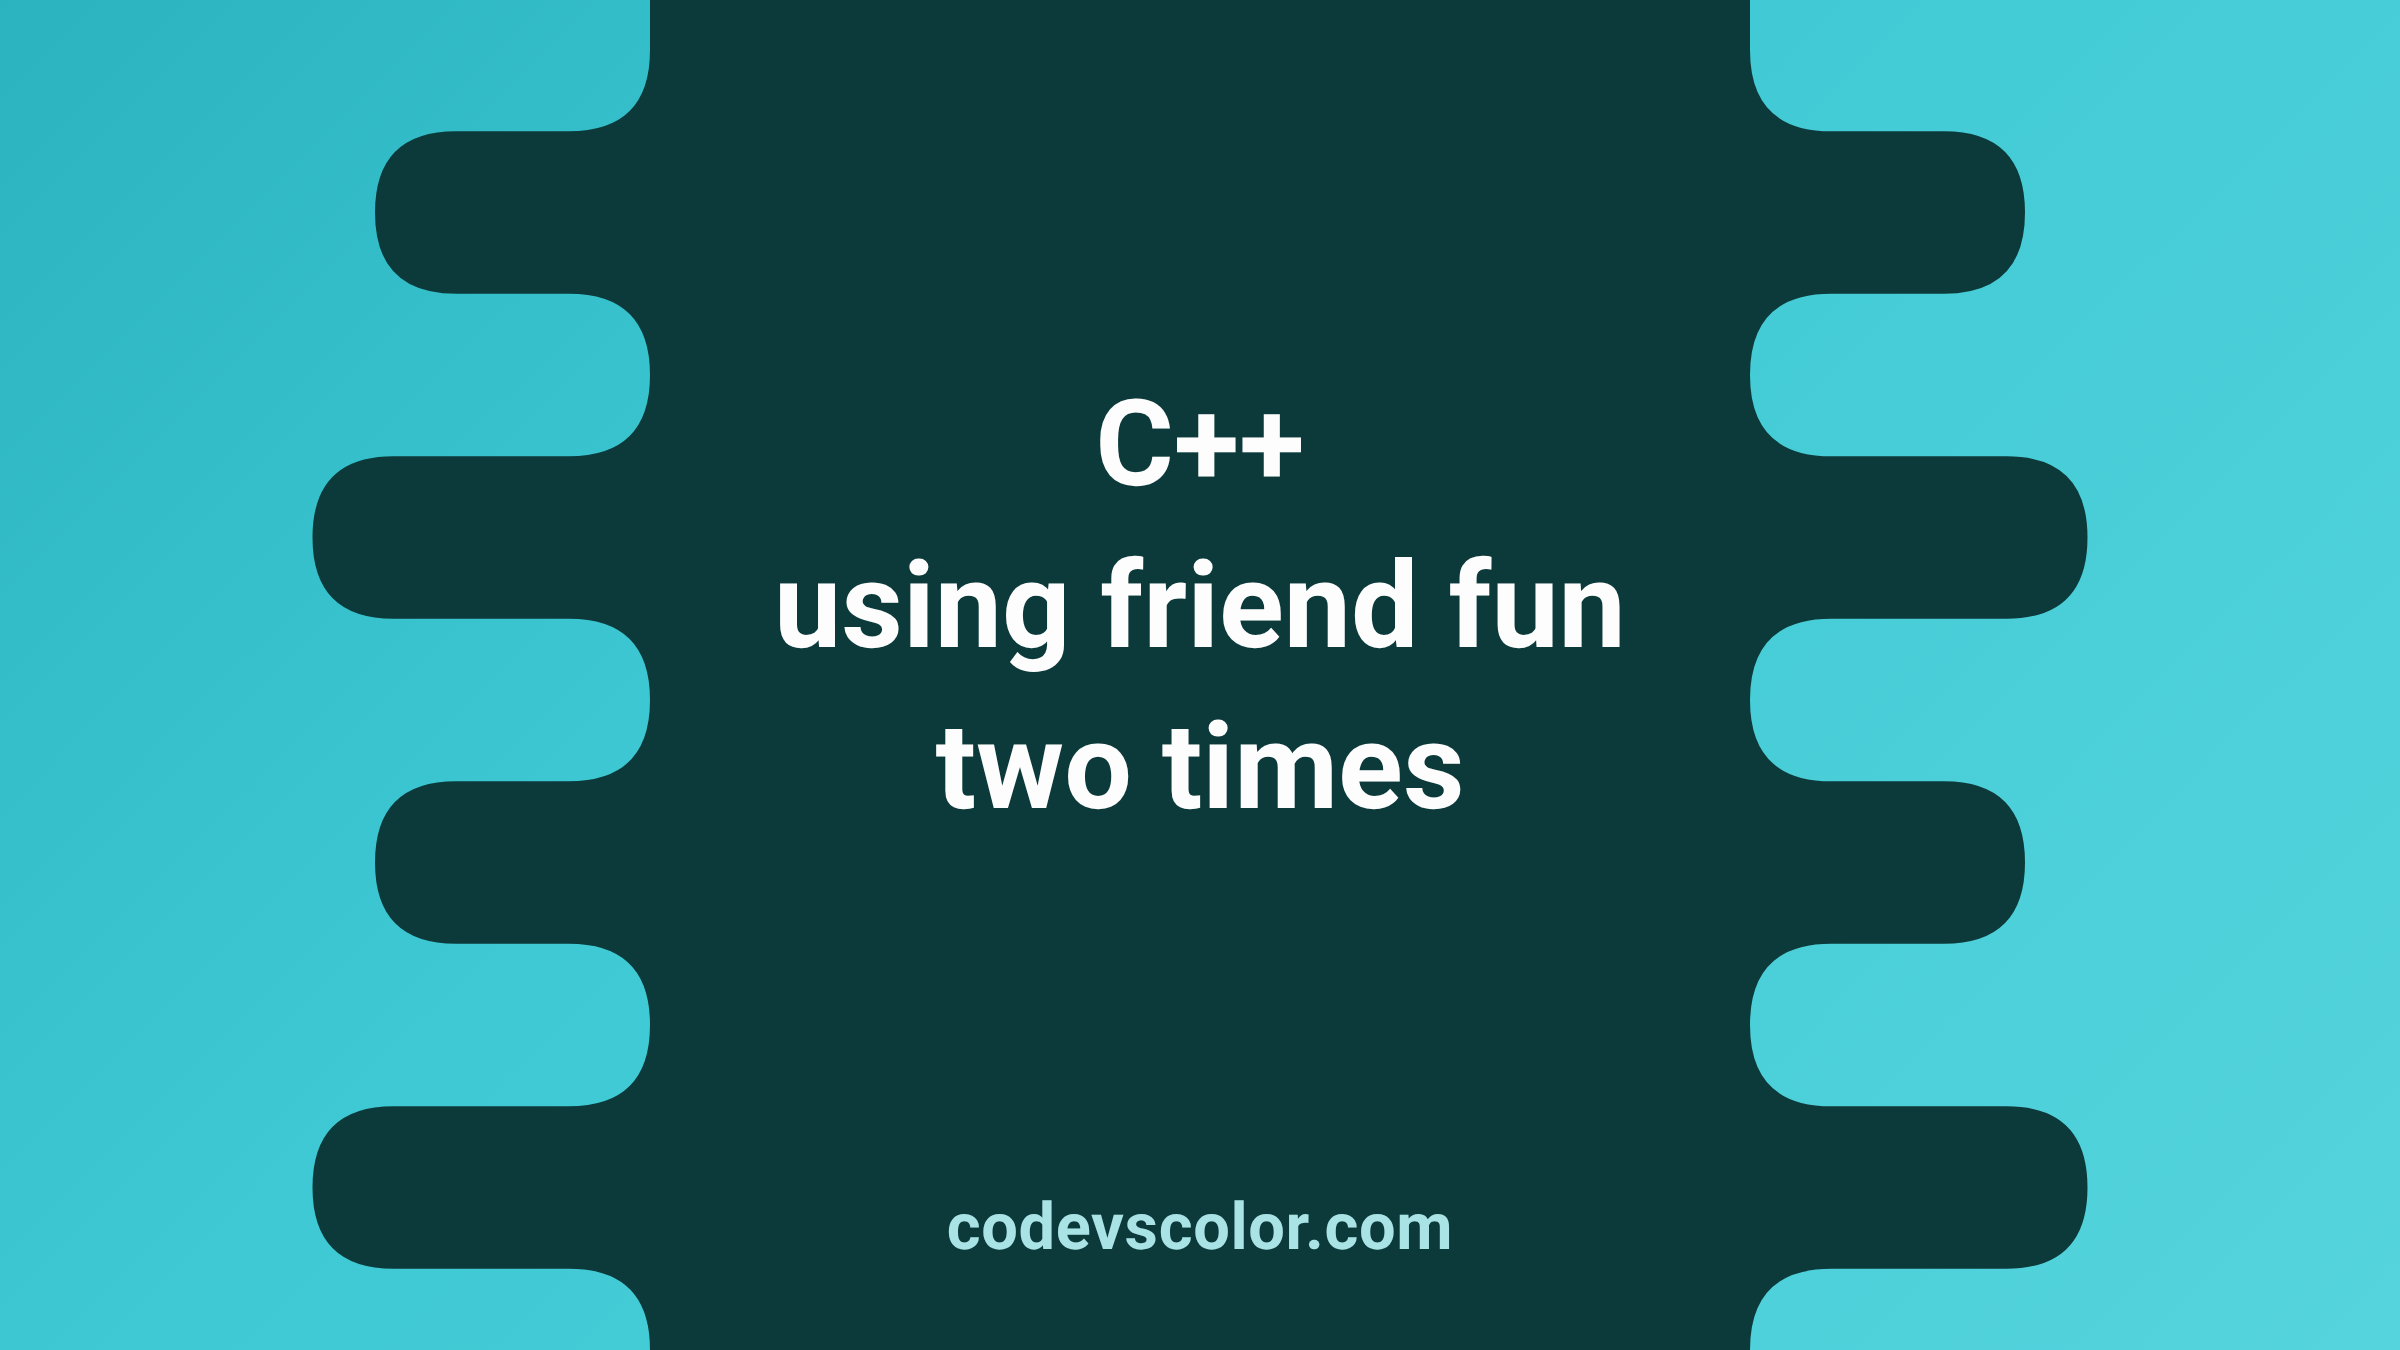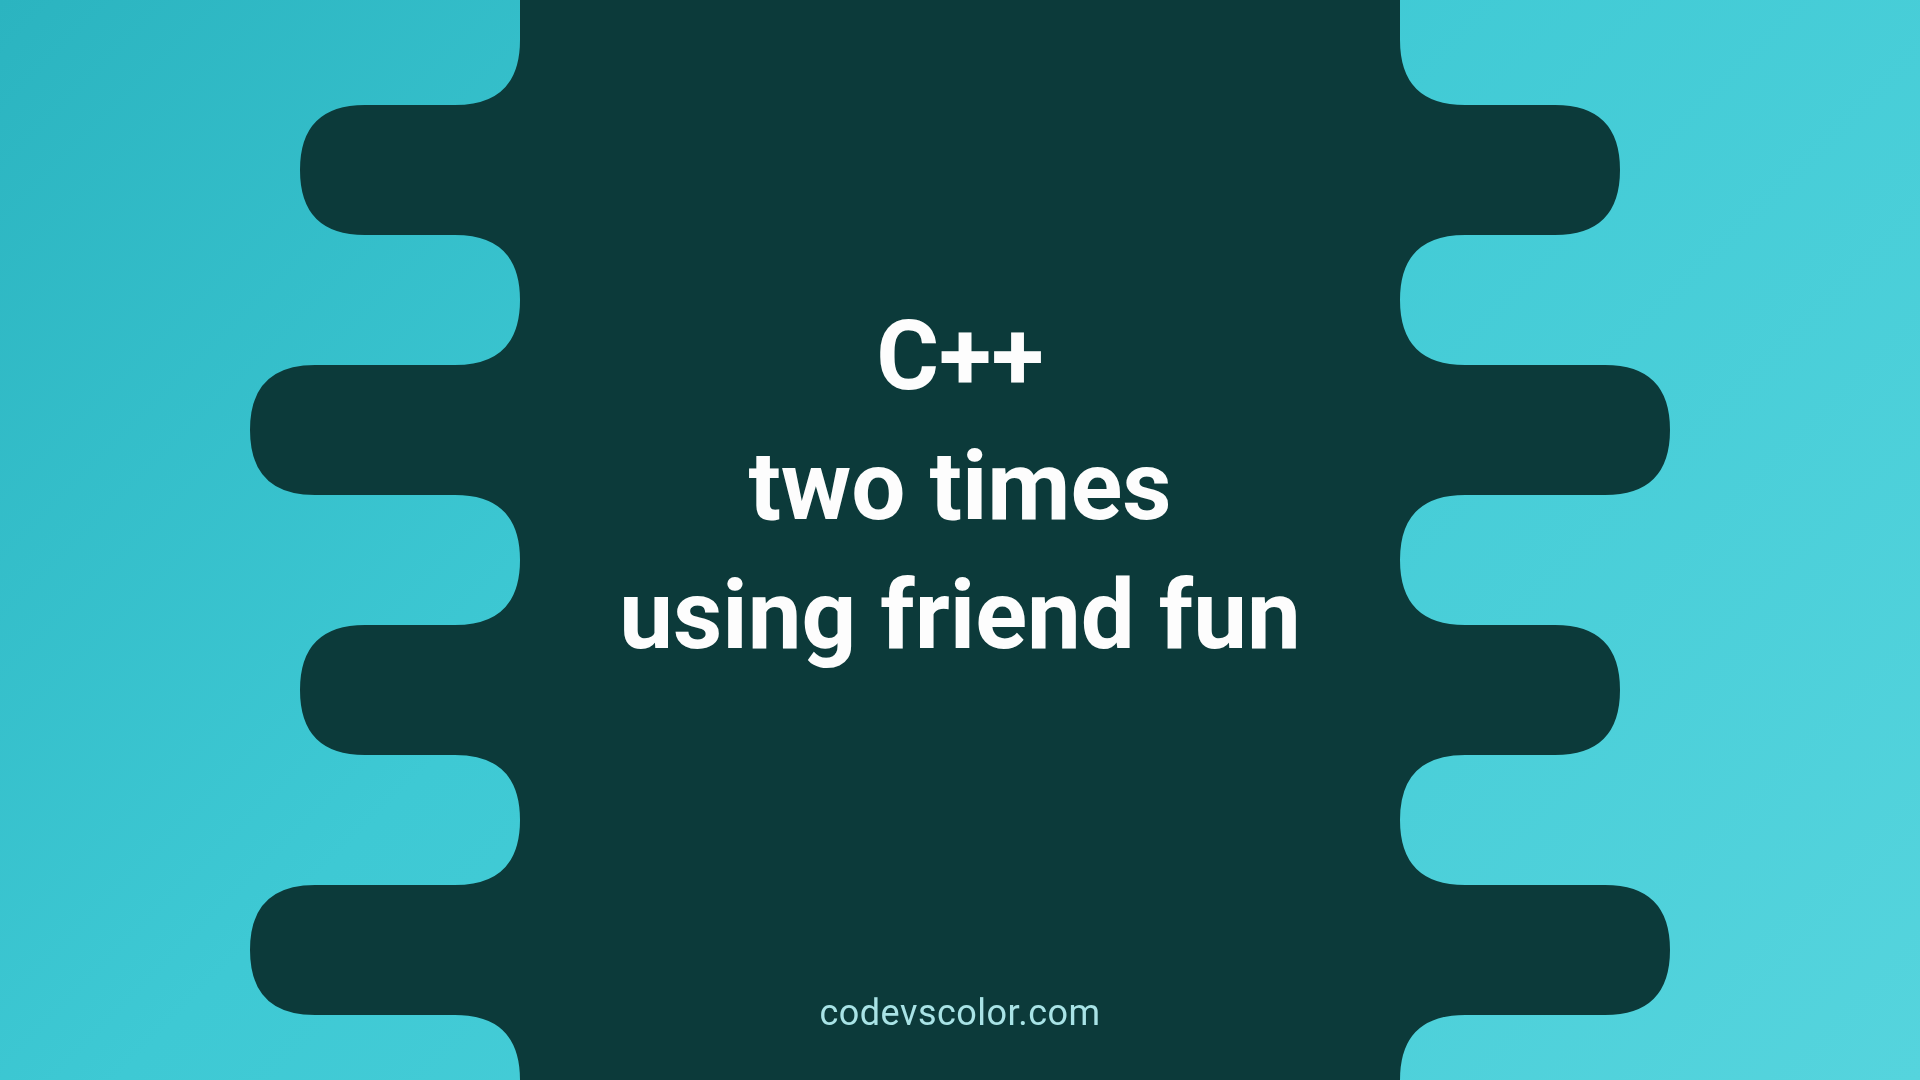--- a/index.html
+++ b/index.html
@@ -30,26 +30,26 @@
     text-align: center;
     color: #fdfdfd;
     font-weight: 700;
     line-height: 1.35;
     font-size: 96px;
     white-space: nowrap;
   }
   .content .line { display: block; }
   .credit {
     position: absolute;
-    bottom: 46px;
+    bottom: 68px;
     left: 50%;
     transform: translateX(-50%);
     color: #a9e3e6;
-    font-size: 36px;
-    font-weight: 400;
+    font-size: 52px;
+    font-weight: 700;
     letter-spacing: 0.5px;
   }
 </style>
 </head>
 <body>
 
 <div class="canvas">
 
   <svg class="blob" viewBox="0 0 1920 1080" preserveAspectRatio="xMidYMid meet">
     <path fill="#0c3a3a" d="
@@ -104,19 +104,19 @@
       Q 300 235 300 170
       Q 300 105 365 105
       L 455 105
       Q 520 105 520 40
       Z
     "></path>
   </svg>
 
   <div class="content">
     <span class="line">C++</span>
+    <span class="line">using friend fun</span>
     <span class="line">two times</span>
-    <span class="line">using friend fun</span>
   </div>
 
   <div class="credit">codevscolor.com</div>
 
 </div>
 
 </body></html>

